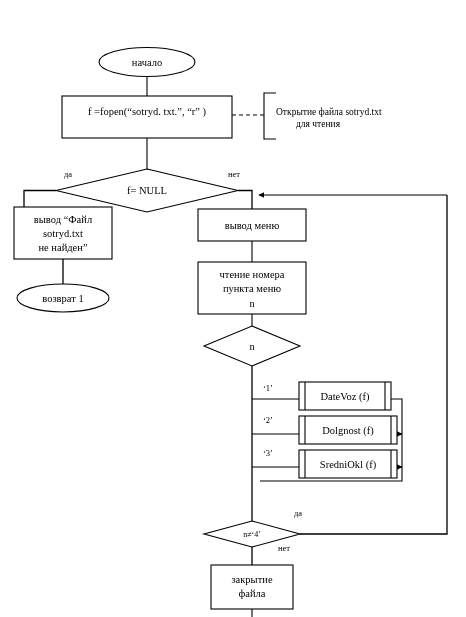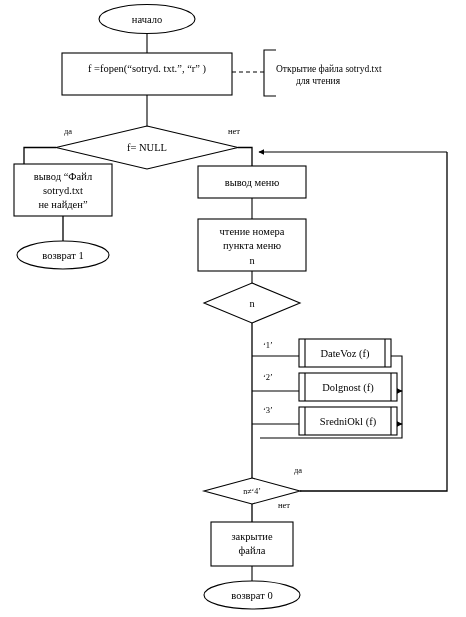--- a/index.html
+++ b/index.html
@@ -11,20 +11,21 @@
     width: 466px;
     height: 617px;
     font-family: "Liberation Serif", "DejaVu Serif", serif;
     overflow: hidden;
   }
   #flowchart-root {
     position: relative;
     width: 466px;
     height: 438px;
     background: #ffffff;
+    margin-top: 43px;
   }
   svg#flow-svg {
     display: block;
     width: 466px;
     height: 617px;
   }
   .shape {
     fill: #ffffff;
     stroke: #000000;
     stroke-width: 1.1;

